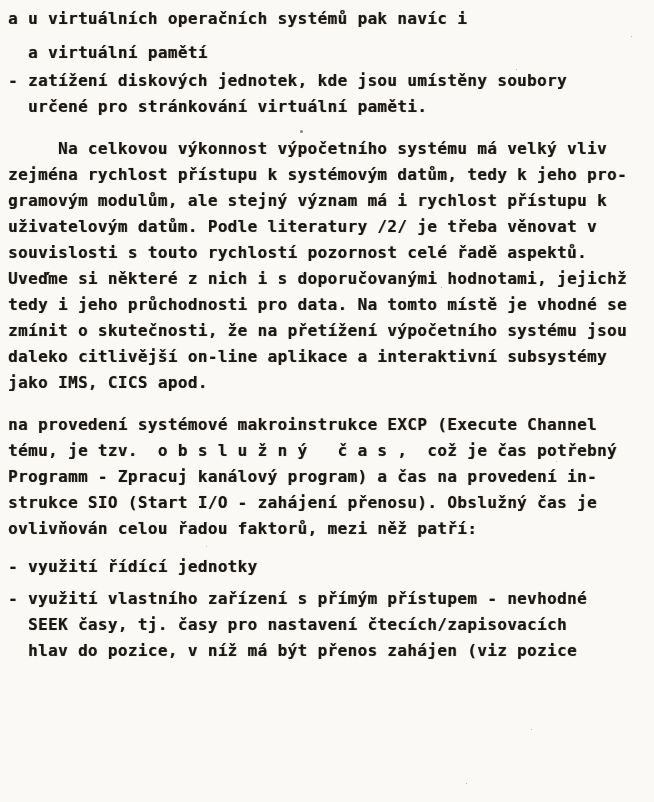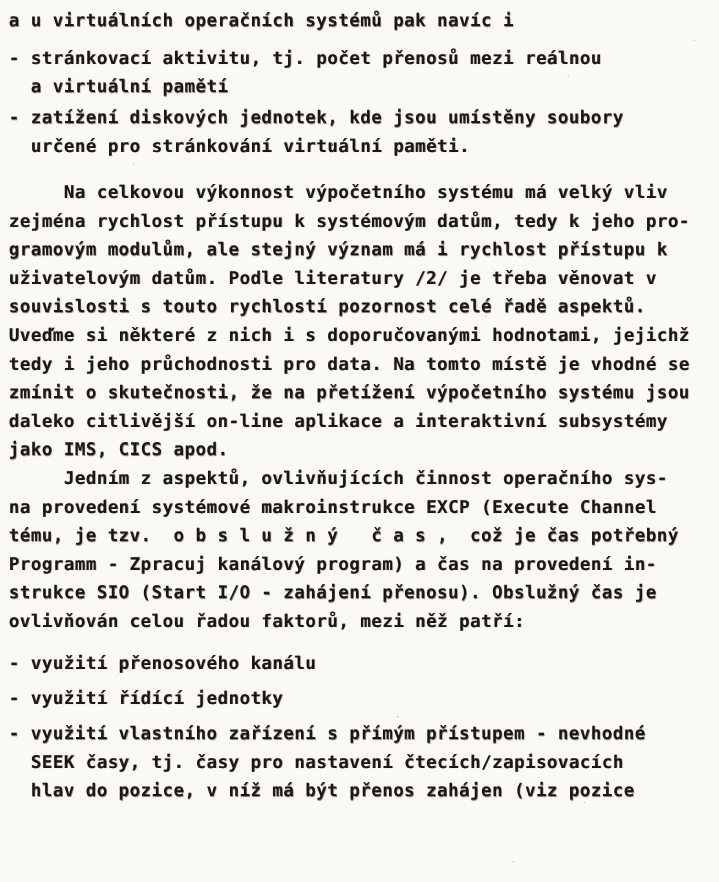--- a/index.html
+++ b/index.html
@@ -23,21 +23,21 @@
     padding: 6px 8px 0 8px;
     text-shadow: 0.5px 0.3px 0.7px rgba(25, 20, 14, 0.55);
   }
   .ln {
     white-space: pre;
   }
   .block { margin: 0; }
   .mb-intro  { margin-bottom: 8px; }
   .mb-b1     { margin-bottom: 2px; }
   .mb-b2     { margin-bottom: 16px; }
-  .mb-p1     { }
+  .mb-p1     { margin-bottom: 16px; }
   .mb-p2     { margin-bottom: 12px; }
   .mb-li     { margin-bottom: 6px; }
   
   .speck {
     position: absolute;
     width: 3px;
     height: 3px;
     border-radius: 50%;
     background: rgba(40, 35, 28, 0.55);
     box-shadow:
@@ -58,21 +58,20 @@
 
 <div class="page">
 
   <div class="speck" style="left:300px; top:130px;"></div>
 
   <div class="block mb-intro">
     <div class="ln">a u virtuálních operačních systémů pak navíc i</div>
   </div>
 
   <div class="block mb-b1">
-    <div class="ln">- stránkovací aktivitu, tj. počet přenosů mezi reálnou</div>
     <div class="ln">  a virtuální pamětí</div>
   </div>
 
   <div class="block mb-b2">
     <div class="ln">- zatížení diskových jednotek, kde jsou umístěny soubory</div>
     <div class="ln">  určené pro stránkování virtuální paměti.</div>
   </div>
 
   <div class="block mb-p1">
     <div class="ln">     Na celkovou výkonnost výpočetního systému má velký vliv</div>
@@ -81,31 +80,27 @@
     <div class="ln">uživatelovým datům. Podle literatury /2/ je třeba věnovat v</div>
     <div class="ln">souvislosti s touto rychlostí pozornost celé řadě aspektů.</div>
     <div class="ln">Uveďme si některé z nich i s doporučovanými hodnotami, jejichž</div>
     <div class="ln">tedy i jeho průchodnosti pro data. Na tomto místě je vhodné se</div>
     <div class="ln">zmínit o skutečnosti, že na přetížení výpočetního systému jsou</div>
     <div class="ln">daleko citlivější on-line aplikace a interaktivní subsystémy</div>
     <div class="ln">jako IMS, CICS apod.</div>
   </div>
 
   <div class="block mb-p2">
-    <div class="ln">     Jedním z aspektů, ovlivňujících činnost operačního sys-</div>
     <div class="ln">na provedení systémové makroinstrukce EXCP (Execute Channel</div>
     <div class="ln">tému, je tzv.  o b s l u ž n ý   č a s ,  což je čas potřebný</div>
     <div class="ln">Programm - Zpracuj kanálový program) a čas na provedení in-</div>
     <div class="ln">strukce SIO (Start I/O - zahájení přenosu). Obslužný čas je</div>
     <div class="ln">ovlivňován celou řadou faktorů, mezi něž patří:</div>
   </div>
 
-  <div class="block mb-li">
-    <div class="ln">- využití přenosového kanálu</div>
-  </div>
 
   <div class="block mb-li">
     <div class="ln">- využití řídící jednotky</div>
   </div>
 
   <div class="block">
     <div class="ln">- využití vlastního zařízení s přímým přístupem - nevhodné</div>
     <div class="ln">  SEEK časy, tj. časy pro nastavení čtecích/zapisovacích</div>
     <div class="ln">  hlav do pozice, v níž má být přenos zahájen (viz pozice</div>
   </div>

